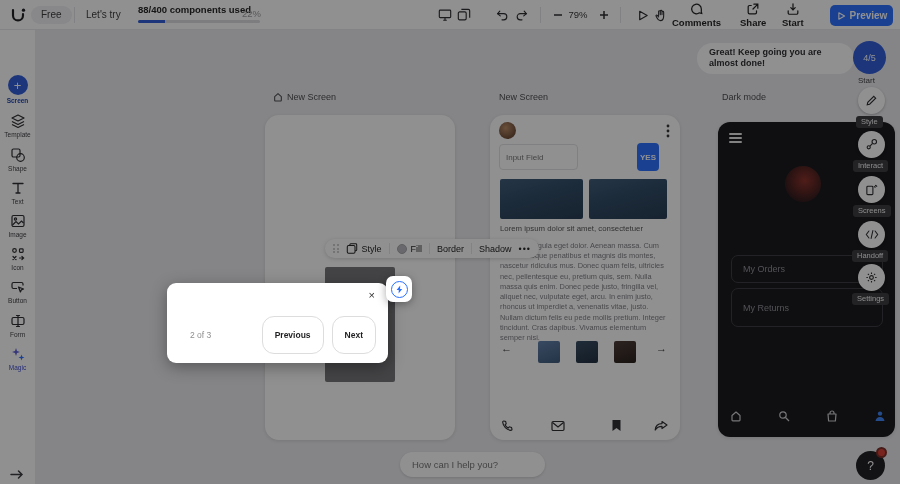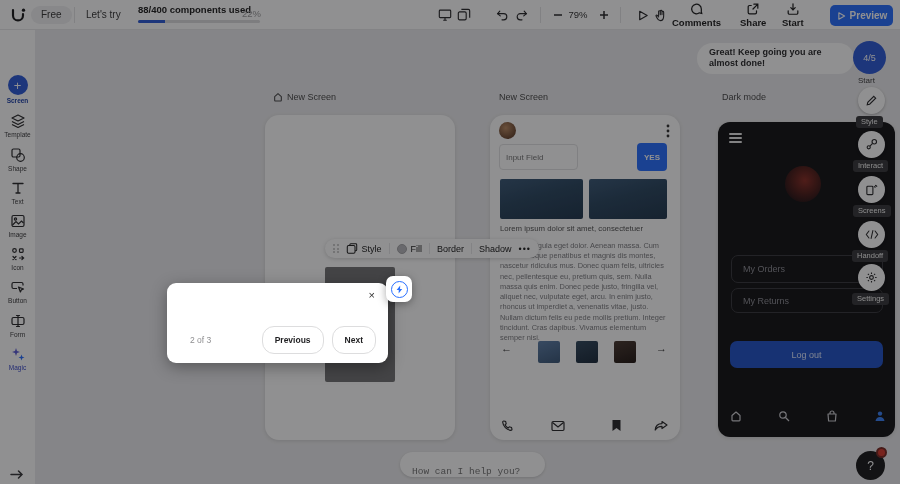--- a/index.html
+++ b/index.html
@@ -37,21 +37,21 @@
   
   .canvas { position:absolute; left:35px; top:30px; width:865px; height:454px; background:#ececee; }
 
   .screen-label { position:absolute; font-size:9px; color:#4a4a4c; display:flex; align-items:center; gap:4px; z-index:2; }
   .phone { position:absolute; background:#ffffff; border-radius:14px; box-shadow:0 1px 4px rgba(0,0,0,0.12); z-index:1; }
   .phone.dark { background:#141416; border-radius:12px; }
 
   
   .avatar2 { position:absolute; left:9px; top:7px; width:17px; height:17px; border-radius:50%; background:radial-gradient(circle at 40% 35%, #b98a63, #6d4a33 70%); }
   .p2-input { position:absolute; left:9px; top:29px; width:79px; height:26px; border:1px solid #e2e2e4; border-radius:4px; font-size:8px; padding:0 6px; color:#333; background:#fff; font-family:inherit; }
-  .p2-yes { position:absolute; left:147px; top:28px; width:30px; height:28px; background:#2970ff; border:none; border-radius:4px; color:#fff; font-size:8px; font-weight:bold; cursor:pointer; font-family:inherit; }
+  .p2-yes { position:absolute; left:147px; top:28px; width:22px; height:28px; background:#2970ff; border:none; border-radius:4px; color:#fff; font-size:8px; font-weight:bold; cursor:pointer; font-family:inherit; }
   .p2-img { position:absolute; top:64px; height:40px; border-radius:2px; background:linear-gradient(165deg,#3c5a78 0%,#2c4760 45%,#22384e 100%); }
   .p2-heading { position:absolute; left:10px; top:109px; font-size:7.8px; color:#555; white-space:nowrap; }
   .p2-para { position:absolute; left:10px; top:126px; width:170px; font-size:7.4px; line-height:1.38; color:#7d7d80; }
   .p2-thumb { position:absolute; top:226px; width:22px; height:22px; border-radius:2px; }
   .p2-arrow { position:absolute; top:228px; font-size:11px; color:#333; cursor:pointer; line-height:1; }
   .p2-ic { position:absolute; top:303px; width:14px; height:14px; cursor:pointer; }
 
   
   .p3-burger { position:absolute; left:11px; top:11px; width:13px; height:10px; display:flex; flex-direction:column; justify-content:space-between; cursor:pointer; }
   .p3-burger span { display:block; height:1.6px; background:#e6e6e6; border-radius:1px; }
@@ -76,37 +76,37 @@
 
   
   .banner-pill { position:absolute; left:697px; top:43px; width:157px; height:31px; background:#fff; border-radius:16px; padding:4px 12px; font-size:9px; font-weight:bold; color:#2b2b2d; line-height:1.25; z-index:4; }
   .banner-circle { position:absolute; left:853px; top:41px; width:33px; height:33px; border-radius:50%; background:#2e5bd7; color:#fff; font-size:9px; display:flex; align-items:center; justify-content:center; z-index:4; cursor:pointer; }
   .banner-start { position:absolute; left:858px; top:76px; font-size:8px; color:#3d3d3f; z-index:4; }
 
   .rt-btn { position:absolute; left:858px; width:27px; height:27px; border-radius:50%; background:#fff; box-shadow:0 1px 3px rgba(0,0,0,0.25); display:flex; align-items:center; justify-content:center; cursor:pointer; z-index:4; }
   .rt-chip { position:absolute; height:12px; background:#3a3a3c; border-radius:3px; color:#f2f2f2; font-size:7.5px; line-height:12px; padding:0 5px; z-index:4; white-space:nowrap; }
 
   
-  .assistant { position:absolute; left:400px; top:452px; width:145px; height:25px; background:#fff; border-radius:13px; box-shadow:0 1px 3px rgba(0,0,0,0.15); display:flex; align-items:flex-end; padding:0 8px 0 12px; z-index:4;font-family:Liberation Mono, monospace; }
+  .assistant { position:absolute; left:400px; top:452px; width:145px; height:25px; background:#fff; border-radius:13px; box-shadow:0 1px 3px rgba(0,0,0,0.15); display:flex; align-items:center; padding:0 8px 0 12px; z-index:4; }
   .assistant input { flex:1; border:none; outline:none; font-size:9.5px; color:#333; background:transparent; font-family:inherit; }
   .help-btn { position:absolute; left:856px; top:451px; width:29px; height:29px; border-radius:50%; background:#1c1c1e; color:#fff; font-size:12px; display:flex; align-items:center; justify-content:center; cursor:pointer; z-index:4; }
   .help-badge { position:absolute; left:876px; top:447px; width:11px; height:11px; border-radius:50%; background:#d63b2f; border:2px solid #7a2a24; z-index:5; }
 
   
   .dim-overlay { position:absolute; inset:0; background:rgba(8,8,10,0.45); z-index:20; pointer-events:none; }
   .interaction-spot { position:absolute; left:386px; top:276px; width:26px; height:26px; background:#fff; border-radius:7px; box-shadow:0 2px 8px rgba(0,0,0,0.35); display:flex; align-items:center; justify-content:center; z-index:30; cursor:pointer; }
   .interaction-spot .ring { width:17px; height:17px; border-radius:50%; border:1.6px solid #2970ff; display:flex; align-items:center; justify-content:center; }
 
   .tooltip { position:absolute; left:167px; top:283px; width:221px; height:80px; background:#fff; border-radius:9px; box-shadow:0 4px 16px rgba(0,0,0,0.35); z-index:29; padding:14px 14px 10px 15px; }
   .tooltip .pointer { position:absolute; right:-4px; top:6px; width:9px; height:9px; background:#fff; transform:rotate(45deg); }
   .tt-close { position:absolute; right:13px; top:7px; font-size:11px; color:#333; cursor:pointer; line-height:1; }
   .tt-text { font-size:9.3px; color:#1f1f21; line-height:1.45; width:190px; }
   .tt-footer { position:absolute; left:15px; right:12px; bottom:9px; display:flex; align-items:center; }
   .tt-step { font-size:8.5px; color:#8e8e90;margin-left:8px; }
-  .tt-btn { height:28px; border:1px solid #ddddde; background:#fff; border-radius:12px; font-size:8.5px; font-weight:bold; color:#1f1f21; padding:0 12px; cursor:pointer; font-family:inherit; }
+  .tt-btn { height:38px; border:1px solid #ddddde; background:#fff; border-radius:12px; font-size:8.5px; font-weight:bold; color:#1f1f21; padding:0 12px; cursor:pointer; font-family:inherit; }
   .tt-prev { margin-left:auto; margin-right:8px; }
 </style>
 </head>
 <body>
 
 <div class="app">
 
   <header class="topbar">
     <span class="logo">
       <svg width="20" height="20" viewBox="0 0 24 24">
@@ -335,22 +335,21 @@
   </div>
 
   <div class="phone dark" style="left:718px; top:122px; width:177px; height:315px;">
     <span class="p3-burger">
         <span></span>
         <span></span>
         <span></span>
       </span>
     <span class="avatar3"></span>
     <div class="p3-field" style="top:133px; height:28px;">My Orders</div>
-    <div class="p3-field" style="top:166px; height:25px;">My Returns</div>
-    <button class="p3-logout">Log out</button>
+    <div class="p3-field" style="top:166px; height:39px;">My Returns</div>
     <span class="p3-nav-ic" style="left:12px;">
       <svg width="12" height="12" viewBox="0 0 12 12" fill="none" stroke="#cfcfd4" stroke-width="1.2" stroke-linejoin="round">
           <path d="M2 5.5L6 2l4 3.5V10a.8.8 0 0 1-.8.8H2.8A.8.8 0 0 1 2 10z"></path>
         </svg>
     </span>
     <span class="p3-nav-ic" style="left:60px;">
       <svg width="12" height="12" viewBox="0 0 12 12" fill="none" stroke="#cfcfd4" stroke-width="1.2">
           <circle cx="5" cy="5" r="3.2"></circle>
           <path d="M7.5 7.5L11 11"></path>
         </svg>

